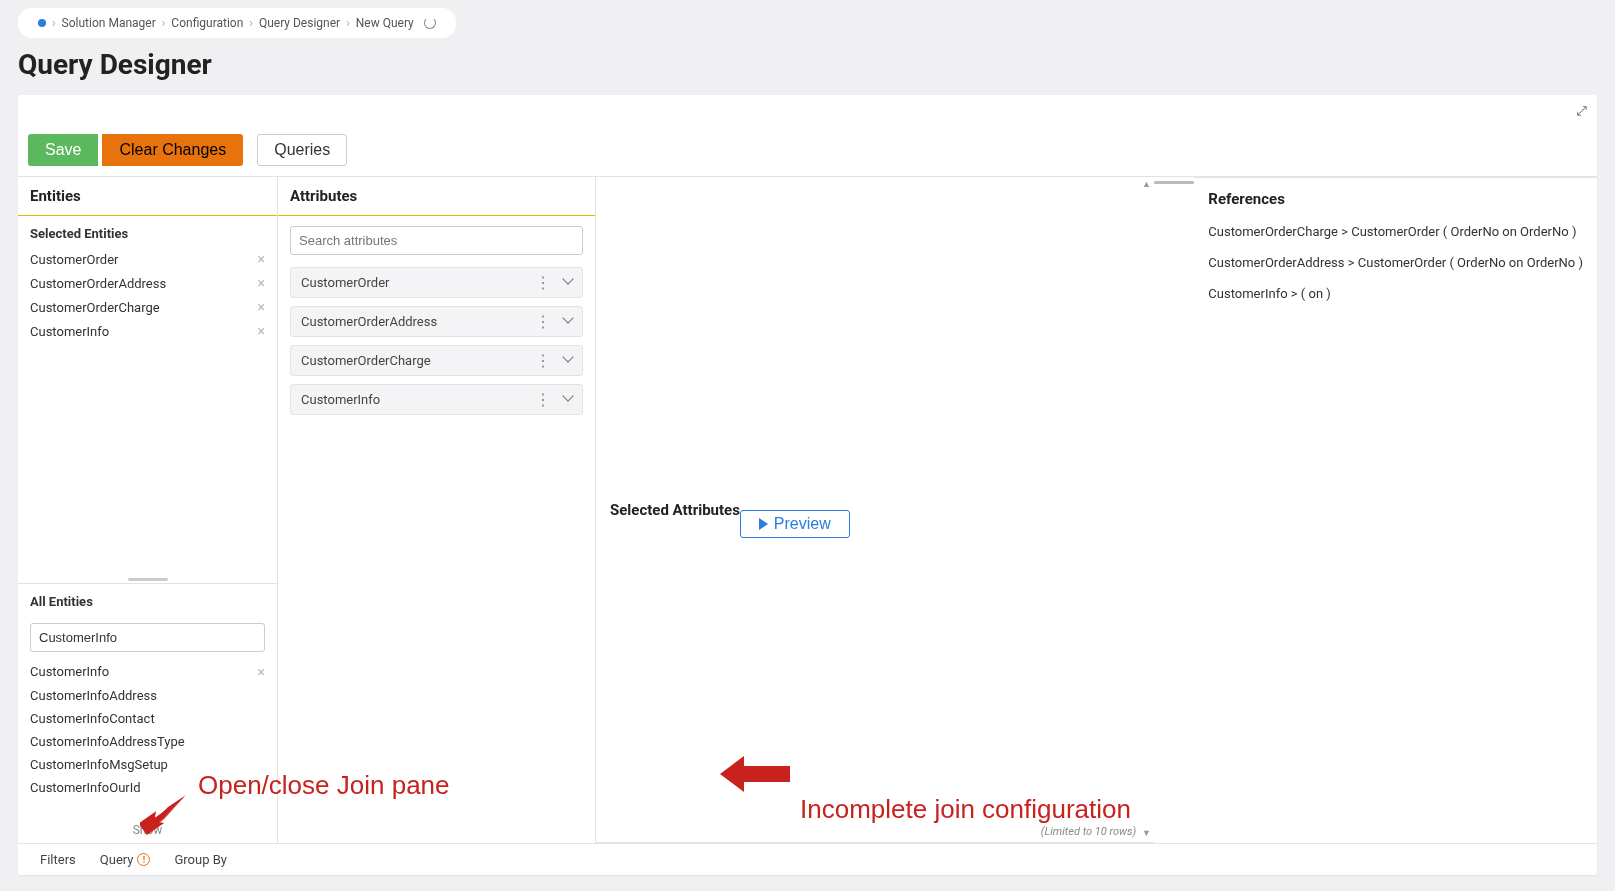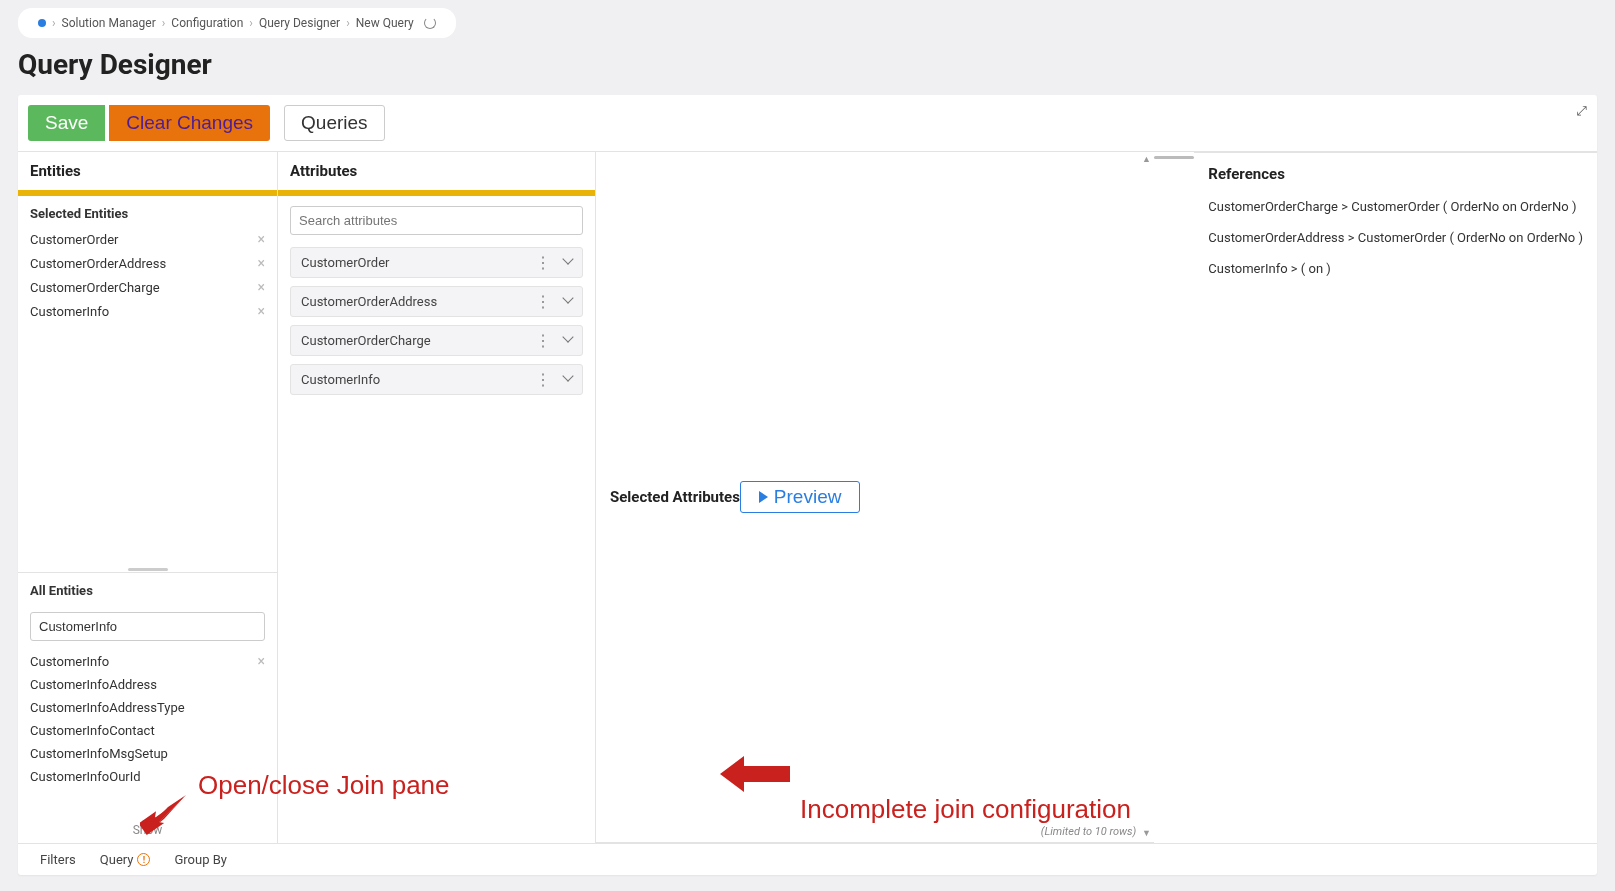--- a/index.html
+++ b/index.html
@@ -17,34 +17,34 @@
 .page-title { font-size: 28px; font-weight: 700; color: #222; margin: 10px 0 14px 18px; }
 
 
 .main-card { background: #fff; margin: 0 18px; border-radius: 3px; height: 780px; display: flex; flex-direction: column; position: relative; box-shadow: 0 1px 2px rgba(0,0,0,0.05); }
 
 
 .expand-icon { position: absolute; top: 8px; right: 10px; font-size: 13px; color: #555; cursor: pointer; }
 
 
 .action-bar { display: flex; gap: 4px; padding: 10px 10px 10px 10px; align-items: center; }
-.btn { padding: 6px 16px; border-radius: 3px; font-size: 19px; cursor: pointer; border: 1px solid transparent; }
+.btn { padding: 6px 16px; border-radius: 3px; font-size: 16px; cursor: pointer; border: 1px solid transparent; margin-top: 29px; }
 .btn-save { background: #5cb85c; color: #fff; border-radius: 3px 0 0 3px; }
-.btn-clear { background: #e8730c; color: #4c1d95; border-radius: 0 3px 3px 0; }
+.btn-clear { background: #e8730c; color: #000000; border-radius: 0 3px 3px 0; }
 .btn-queries { background: #fff; color: #333; border: 1px solid #ccc; margin-left: 10px; }
 .btn-outline { background: #fff; color: #2a7de1; border: 1px solid #2a7de1; padding: 4px 18px; display: flex; align-items: center; gap: 6px; }
 
 
 .workspace { display: flex; flex: 1; border-top: 1px solid #e3e3e3; overflow: hidden; }
 .col { border-right: 1px solid #e3e3e3; display: flex; flex-direction: column; }
 .col-entities { width: 260px; }
 .col-attrs { width: 318px; }
 .col-right { flex: 1; display: flex; flex-direction: row; border-right: none; position: relative; }
 
-.panel-header { font-size: 15px; font-weight: 700; color: #222; padding: 10px 12px; border-bottom: 6px solid #eab308; }
+.panel-header { font-size: 15px; font-weight: 700; color: #222; padding: 10px 12px; border-bottom: 1px solid #eab308; }
 .panel-sub { font-size: 13px; font-weight: 700; color: #333; padding: 10px 12px 6px 12px; }
 
 .entity-row { display: flex; justify-content: space-between; align-items: center; padding: 4px 12px; font-size: 13px; color: #333; cursor: pointer; }
 .entity-row .x { color: #bbb; font-size: 14px; cursor: pointer; }
 
 .splitter { height: 6px; display: flex; justify-content: center; align-items: center; }
 .splitter-h-line { width: 40px; height: 3px; background: #ccc; border-radius: 2px; }
 
 .all-entities-box { border-top: 1px solid #e3e3e3; display: flex; flex-direction: column; flex: 1; justify-content: center; }
 .search-input { margin: 8px 12px; padding: 6px 8px; border: 1px solid #ccc; border-radius: 3px; font-size: 13px; width: calc(100% - 24px); color: #333; }
@@ -143,24 +143,24 @@
           <input class="search-input" value="CustomerInfo" style="">
 
           <div class="entity-row">
             <span>CustomerInfo</span>
             <span class="x">×</span>
           </div>
           <div class="entity-row">
               <span>CustomerInfoAddress</span>
             </div>
           <div class="entity-row">
+              <span>CustomerInfoContact</span>
+            </div>
+          <div class="entity-row">
               <span>CustomerInfoAddressType</span>
-            </div>
-          <div class="entity-row">
-              <span>CustomerInfoContact</span>
             </div>
           <div class="entity-row">
               <span>CustomerInfoMsgSetup</span>
             </div>
           <div class="entity-row">
               <span>CustomerInfoOurId</span>
             </div>
 
           <div style="flex:1"></div>
           <div class="show-toggle">Show</div>

